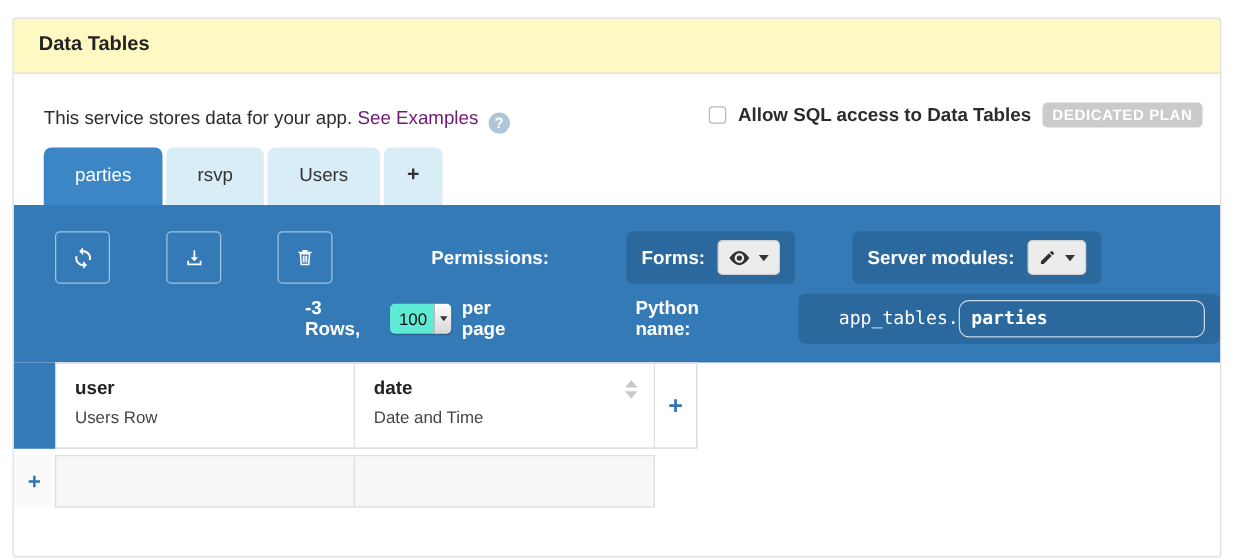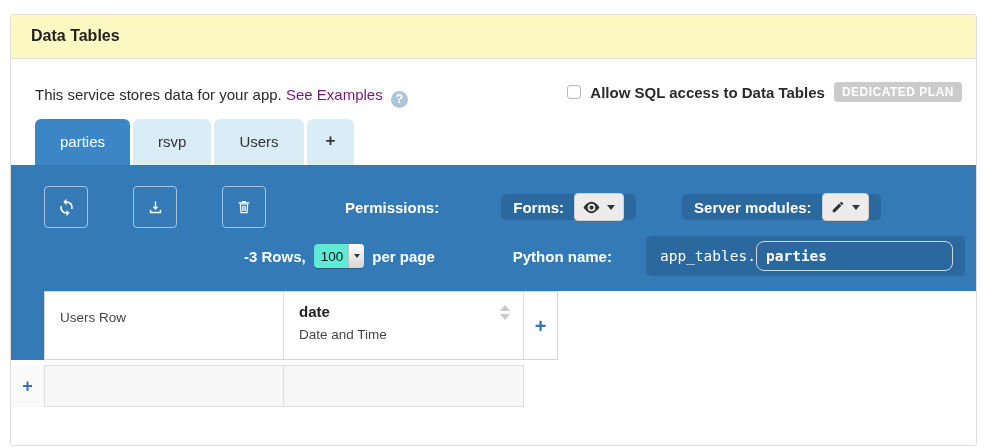--- a/index.html
+++ b/index.html
@@ -22,30 +22,30 @@
   .tabs { display:flex; gap:3px; margin:11px 0 0 24px; height:46px; }
   .tab { background:#d9edf7; color:#333; font-size:15px; padding:14px 25px 0 25px; border-radius:6px 6px 0 0; cursor:pointer; text-align:center; }
   .tab.active { background:#3d86c6; color:#fff; }
   .tab.add { font-weight:bold; font-size:17px; padding:12px 19px 0 19px; }
 
   
   .panel-blue { background:#337ab7; height:126px; padding:21px 0 0 33px; }
   .tb-row1 { display:flex; align-items:center;gap:36px; }
   .icon-btn { width:44px; height:42px; border:1px solid rgba(255,255,255,.55); border-radius:4px; background:transparent; display:flex; align-items:center; justify-content:center; margin-right:9px; cursor:pointer; }
   .perm-label { color:#fff; font-weight:bold; font-size:15px; margin:0 26px 0 34px; }
-  .grp { background:rgba(0,0,0,.14); border-radius:5px; height:26px; display:flex; align-items:center; gap:10px; padding:0 12px; margin-right:10px; color:#fff; font-weight:bold; font-size:15px; }
+  .grp { background:rgba(0,0,0,.14); border-radius:5px; height:42px; display:flex; align-items:center; gap:10px; padding:0 12px; margin-right:10px; color:#fff; font-weight:bold; font-size:15px; }
   .mini-btn { background:#ececec; border:1px solid #d0d0d0; border-radius:4px; height:28px; padding:0 8px; display:flex; align-items:center; gap:7px; cursor:pointer; }
   .caret { width:0; height:0; border-left:4px solid transparent; border-right:4px solid transparent; border-top:5px solid #333; }
   .tb-row2 { display:flex; align-items:center; margin-top:10px; padding-left:200px; color:#fff; font-weight:bold; font-size:15px; height:36px; }
   .select { display:flex; align-items:center; background:#5eead4; border-radius:4px; height:24px; margin:0 8px; overflow:hidden; cursor:pointer; box-shadow:0 1px 1px rgba(0,0,0,.25); }
   .select .val { color:#111; font-weight:normal; font-size:13.5px; padding:0 5px 0 7px; }
   .select .cbox { width:16px; height:24px; background:linear-gradient(#fdfdfd,#d7d7d7); border-left:1px solid #bbb; display:flex; align-items:center; justify-content:center; }
   .select .cbox .caret { border-top-width:4px; border-left-width:3.5px; border-right-width:3.5px; }
   .pyname-label { margin-left:78px; }
-  .py-panel { background:rgba(0,0,0,.14); border-radius:5px; height:40px; display:flex; align-items:center; padding:0 12px 0 14px; margin-left:34px;justify-content:center; }
+  .py-panel { background:rgba(0,0,0,.14); border-radius:5px; height:40px; display:flex; align-items:center; padding:0 12px 0 32px; margin-left:34px;justify-content:center; }
   .py-prefix { font-family:"DejaVu Sans Mono", monospace; font-size:14.5px; font-weight:normal; color:#fff; }
   .py-input { width:197px; height:30px; background:transparent; border:1px solid rgba(255,255,255,.75); border-radius:8px; color:#fff; font-family:"DejaVu Sans Mono", monospace; font-size:14.5px; font-weight:bold; padding:0 9px; outline:none; }
 
   
   .header-section { display:flex; height:69px; }
   .blue-strip { width:33px; background:#337ab7; }
   .thead { display:flex; background:#fff; border:1px solid #d5d5d5; width:514px; }
   .th { padding:11px 15px; position:relative; cursor:pointer; }
   .th.col-user { width:239px; border-right:1px solid #e0e0e0; }
   .th.col-date { width:240px; border-right:1px solid #e0e0e0; }
@@ -163,20 +163,21 @@
           <span class="py-prefix">app_tables.</span>
           <input class="py-input" type="text" value="parties" style="">
         </div>
       </div>
     </div>
 
     <div class="header-section">
       <div class="blue-strip"></div>
       <div class="thead">
         <div class="th col-user">
+          <div class="col-name">user</div>
           <div class="col-type">Users Row</div>
         </div>
         <div class="th col-date">
           <div class="col-name">date</div>
           <div class="col-type">Date and Time</div>
           <div class="sort">
             <span class="tri-up"></span>
             <span class="tri-dn"></span>
           </div>
         </div>

